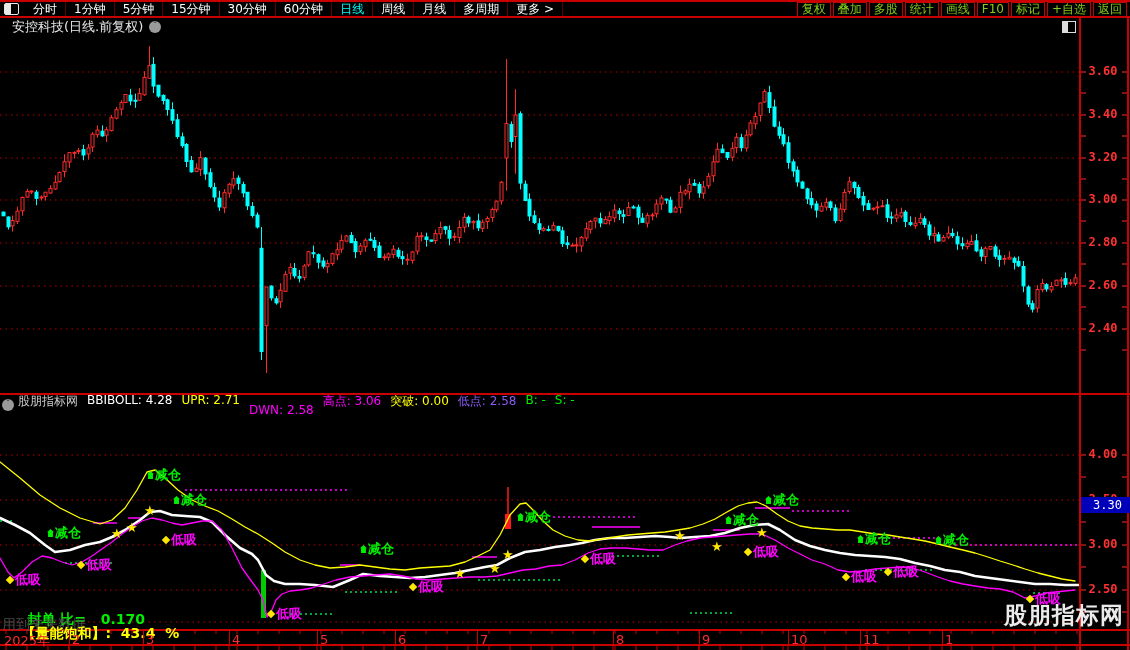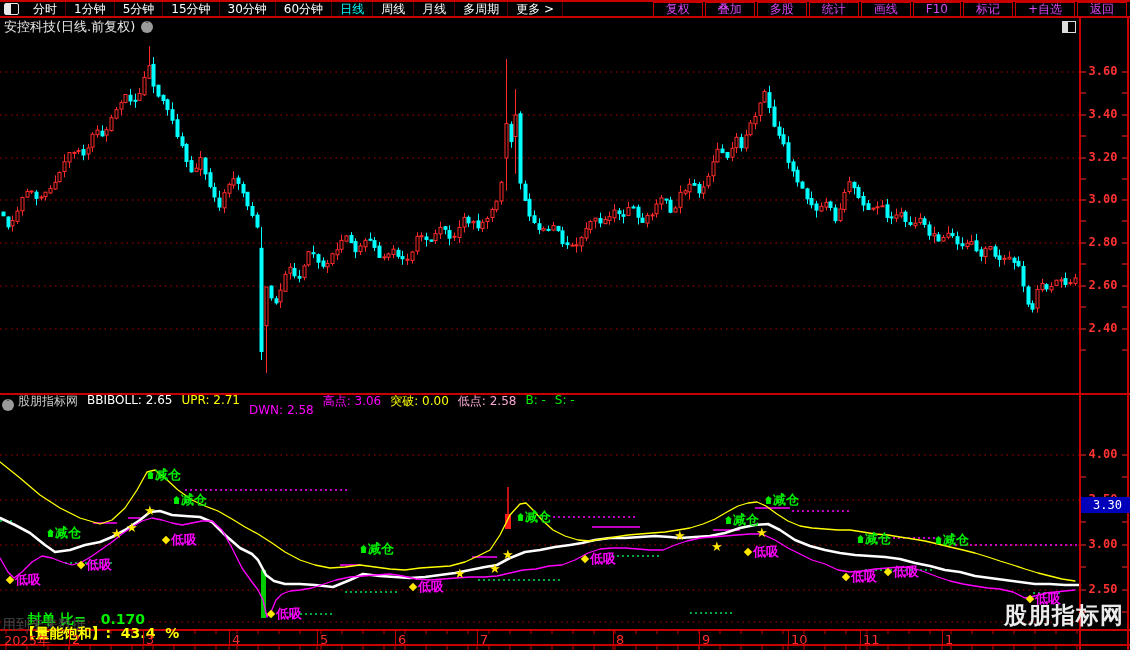--- a/index.html
+++ b/index.html
@@ -9,24 +9,24 @@
   .menubar{position:absolute;top:0;left:0;width:1130px;height:18px;background:#000;
            border-top:2px solid #c80000;border-bottom:2px solid #c80000;box-sizing:border-box;
            display:flex;align-items:center;}
   .winicon{width:13px;height:10px;border:1px solid #e8e8e8;border-radius:2px;margin:0 6px 0 4px;
            background:linear-gradient(90deg,#e8e8e8 45%,#000 45%);}
   .menu-left{display:flex;height:100%;align-items:center;}
   .mi{color:#fff;font-size:12px;line-height:14px;padding:0 8px;border-right:1px solid #5a0000;
       white-space:nowrap;cursor:default;}
   .mi.active{color:#00ffff;}
   .menu-right{display:flex;margin-left:auto;align-items:center;margin-right:2px;}
-  .mr{color:#d946ef;font-size:12px;line-height:13px;padding:0 12px;margin:0 1px;border:1px solid #c80000;
+  .mr{color:#84cc16;font-size:12px;line-height:13px;padding:0 4px;margin:0 1px;border:1px solid #c80000;
       white-space:nowrap;cursor:default;}
   
-  .titlebar{position:absolute;top:19px;left:0;width:1076px;height:16px;display:flex;align-items:center;}
+  .titlebar{position:absolute;top:19px;left:8px;width:1076px;height:16px;display:flex;align-items:center;}
   .title-text{color:#e8e8e8;font-size:13px;margin-left:4px;white-space:nowrap;}
   .chev-circle{display:inline-block;width:12px;height:12px;border-radius:50%;background:#9a9a9a;
                color:#222;font-size:9px;line-height:11px;text-align:center;margin-left:6px;}
   .small-win{position:absolute;top:21px;left:1062px;width:12px;height:10px;border:1px solid #ddd;
              background:linear-gradient(90deg,#ddd 40%,#000 40%);}
   
   .ax-label{position:absolute;left:1082px;width:42px;text-align:center;color:#ff3232;
             font-family:"DejaVu Sans Mono",monospace;font-size:12px;font-weight:bold;}
   .cur-box{position:absolute;left:1081px;width:46px;height:16px;background:#0000bb;color:#fff;
            font-family:"DejaVu Sans Mono",monospace;font-size:12px;line-height:16px;padding-left:12px;}
@@ -752,26 +752,26 @@
   <div class="vline-red" style="left:1079px;top:18px;height:632px;"></div>
   <div class="vline-red" style="left:1127px;top:18px;height:632px;"></div>
   <div class="hline-red" style="top:393px;"></div>
   <div class="hline-red" style="top:629px;"></div>
   <div class="hline-red" style="top:644px;"></div>
 
   <div class="ind-header">
     <span class="chev-circle" style="margin:0 4px 0 2px;">ˇ</span>
     <span id="ind-items" style="display:flex;">
         <span class="ind-item" style="color: rgb(204, 204, 204);">股朋指标网</span>
-        <span class="ind-item" style="color: rgb(255, 255, 255);">BBIBOLL: 2.65</span>
+        <span class="ind-item" style="color: rgb(255, 255, 255);">BBIBOLL: 4.28</span>
         <span class="ind-item" style="color: rgb(255, 255, 0);">UPR: 2.71</span>
         <span class="ind-item" style="color: rgb(255, 0, 255); margin-top: 10px;">DWN: 2.58</span>
         <span class="ind-item" style="color: rgb(255, 0, 255);">高点: 3.06</span>
         <span class="ind-item" style="color: rgb(255, 255, 0);">突破: 0.00</span>
-        <span class="ind-item" style="color: #f9a8d4;">低点: 2.58</span>
+        <span class="ind-item" style="color: #8b5cf6;">低点: 2.58</span>
         <span class="ind-item" style="color: rgb(0, 238, 0);">B: -</span>
         <span class="ind-item" style="color: rgb(0, 238, 0);">S: -</span>
       </span>
   </div>
 
   <div id="main-axis">
       <div class="ax-label" style="top: 64px;">3.60</div>
       <div class="ax-label" style="top: 107px;">3.40</div>
       <div class="ax-label" style="top: 150px;">3.20</div>
       <div class="ax-label" style="top: 192px;">3.00</div>

